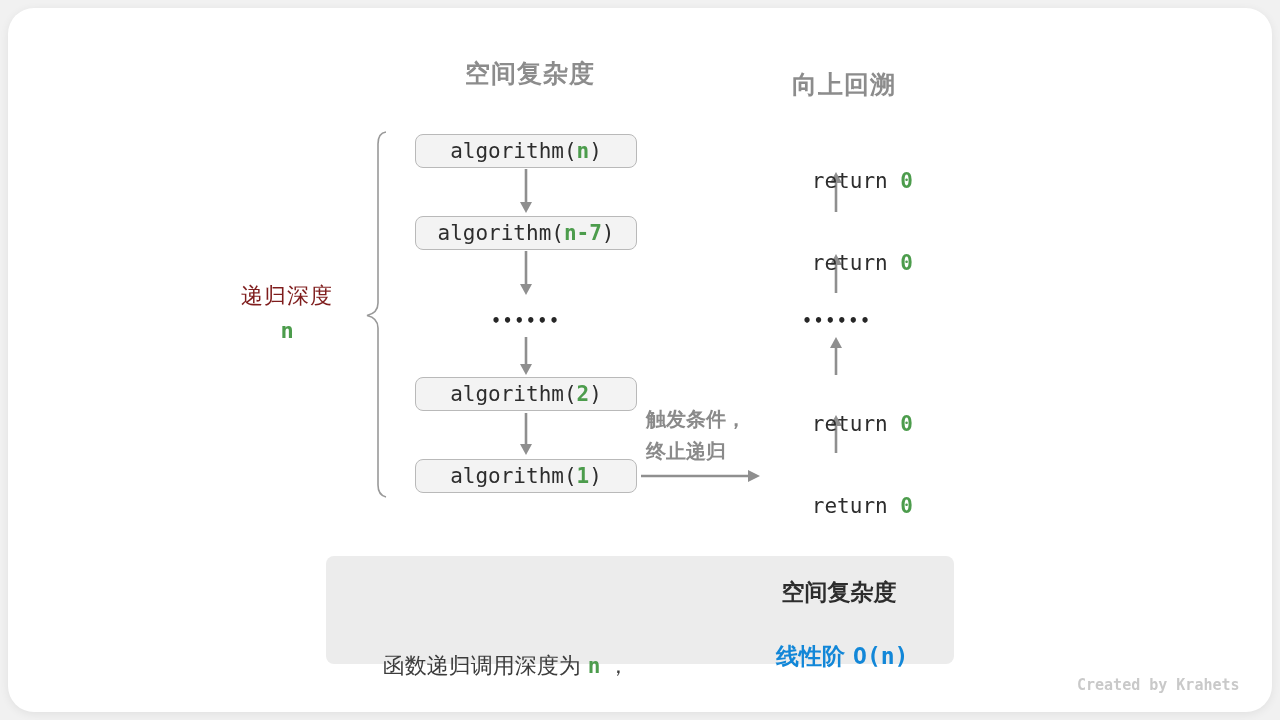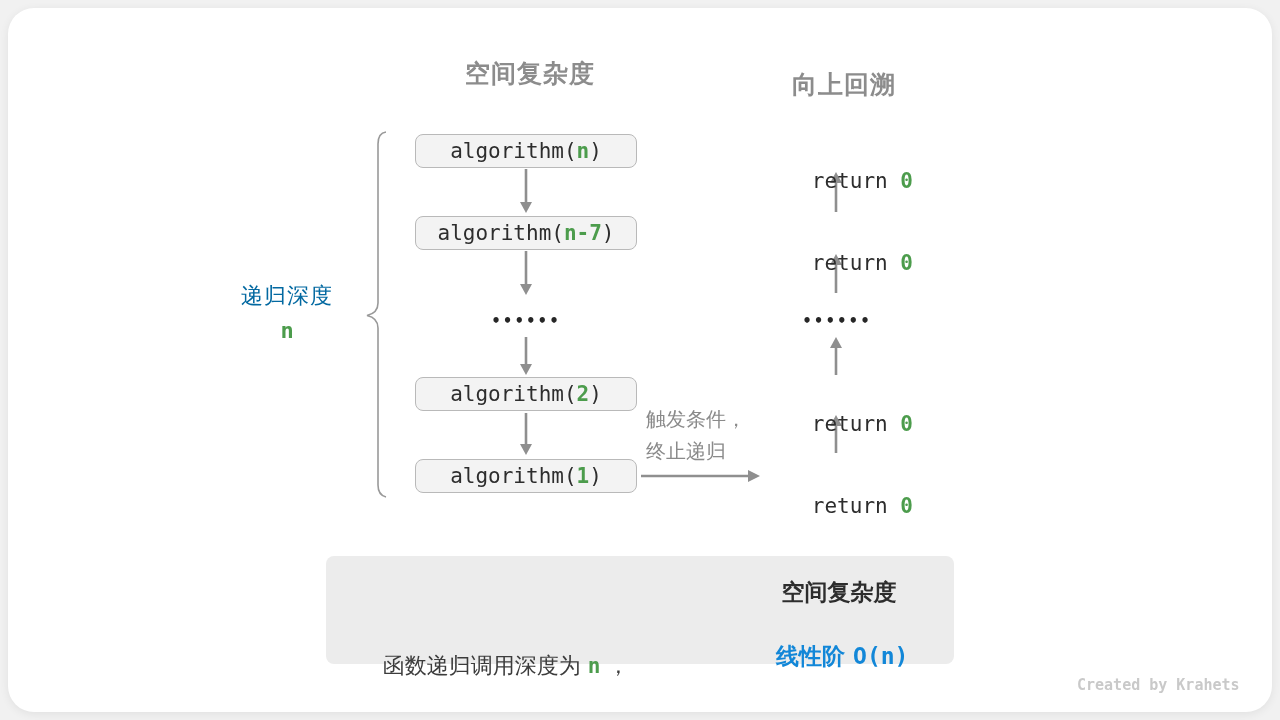--- a/index.html
+++ b/index.html
@@ -38,30 +38,30 @@
     left:761px;width:152px;height:30px;line-height:30px;text-align:right;
     font-family:"DejaVu Sans Mono",monospace;
     font-size:21px;color:#2d2d2d;white-space:pre;
   }
   .ellipsis{
     width:120px;height:16px;line-height:16px;text-align:center;
     font-size:15px;font-weight:700;color:#262626;letter-spacing:2px;
   }
   .depth-label{
     left:233px;width:108px;text-align:center;
-    font-size:22px;color:#0369a1;letter-spacing:1px;
+    font-size:22px;color:#7f1d1d;letter-spacing:1px;
   }
   .depth-value{
     left:233px;width:108px;text-align:center;
     font-size:22px;
     font-family:"DejaVu Sans Mono",monospace;
   }
   .trigger-label{
     left:646px;top:403px;width:130px;
-    font-size:20px;font-weight:400;color:#8a8a8a;line-height:32px;
+    font-size:20px;font-weight:700;color:#8a8a8a;line-height:32px;
   }
   .summary-panel{
     left:326px;top:556px;width:628px;height:108px;
     background:#ececec;border-radius:8px;
   }
   .summary-left{
     left:336px;top:571px;width:340px;
     text-align:center;font-size:22px;color:#3c3c3c;line-height:38px;
     white-space:pre;
   }

